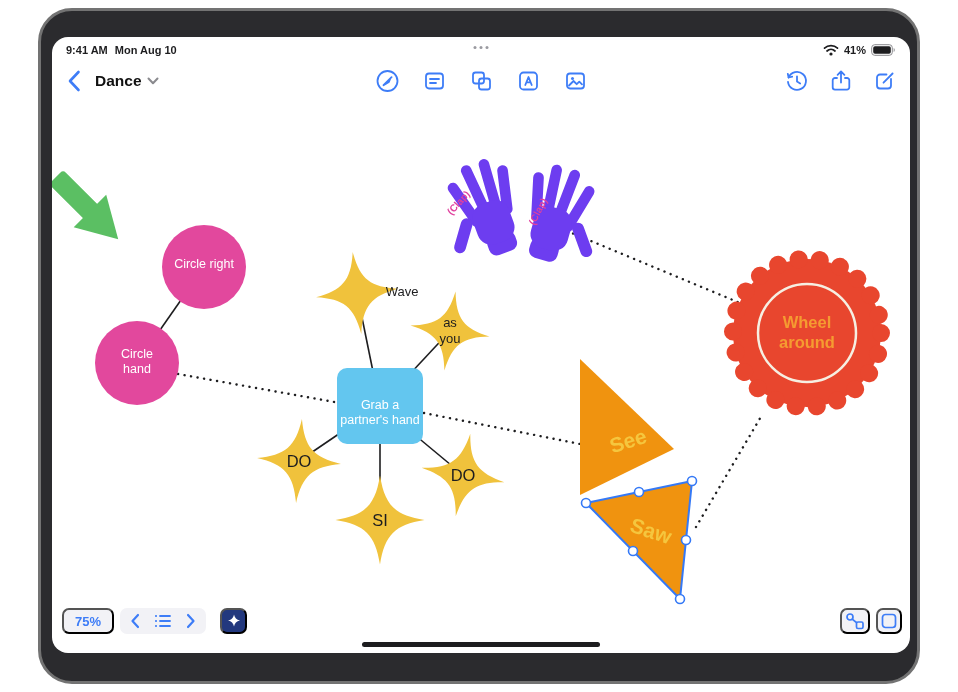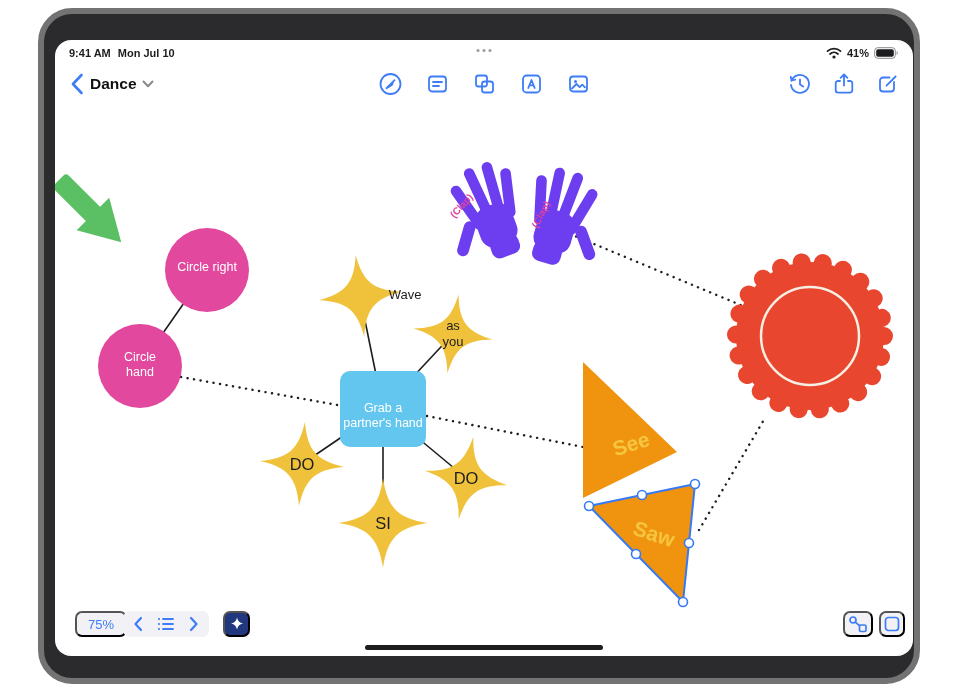--- a/index.html
+++ b/index.html
@@ -1,33 +1,33 @@
 <!DOCTYPE html>
 <html style="--c-blue: #3e7df7; --c-lightblue: #63c6ef; --c-pink: #e2489d; --c-yellow: #f0c23c; --c-green: #5bbf63; --c-purple: #6d3df0; --c-red: #e8462e; --c-orange: #f0930f; --c-wheel_text: #f59b31; --c-tri_text: #f5c63e; --c-clap: #e0419e; --c-navy: #22387e;"><head>
 <meta charset="utf-8">
 <style>
   html,body{margin:0;padding:0;}
   body{width:958px;height:692px;position:relative;background:#fff;
        font-family:"Liberation Sans",sans-serif;color:#1d1d1f;}
   .device{position:absolute;left:38px;top:8px;width:882px;height:676px;
-          background:#2b2b2e;border:6px solid #737373;border-radius:34px;box-sizing:border-box;}
+          background:#2b2b2e;border:3px solid #737373;border-radius:34px;box-sizing:border-box;}
   .screen{position:absolute;left:11px;top:26px;width:858px;height:616px;
           background:#ffffff;border-radius:16px;overflow:hidden;}
 
   
   .statusbar{position:absolute;top:3px;left:0;right:0;height:20px;display:flex;
              align-items:center;justify-content:space-between;padding:0 14px;font-size:11px;font-weight:700;}
   .status-left{display:flex;gap:7px;align-items:center;}
   .status-right{display:flex;gap:5px;align-items:center;}
   .mt-dots{position:absolute;top:9px;left:50%;transform:translateX(-50%);display:flex;gap:3px;}
   .mt-dots i{width:3px;height:3px;border-radius:50%;background:#9a9aa0;}
 
   
   .toolbar{position:absolute;top:24px;left:0;right:0;height:40px;}
-  .tb-left{position:absolute;left:8px;top:0;height:40px;display:flex;align-items:center;}
+  .tb-left{position:absolute;left:8px;top:0;height:40px;display:flex;align-items:center;gap:8px;}
   .tb-center{position:absolute;left:50%;top:0;height:40px;transform:translateX(-50%);
              display:flex;align-items:center;gap:20px;}
   .tb-right{position:absolute;right:12px;top:0;height:40px;display:flex;align-items:center;gap:17px;}
   .icon-btn{width:27px;height:27px;display:flex;align-items:center;justify-content:center;
             background:none;border:none;padding:0;cursor:pointer;}
   .doc-title{font-size:15.5px;font-weight:700;color:#111;}
   .title-wrap{display:flex;align-items:center;gap:5px;}
 
   
   .canvas{position:absolute;inset:0;}
@@ -39,43 +39,43 @@
        line-height:1.22;pointer-events:auto;}
   .lbl-white{color:#fff;font-size:12.5px;font-weight:400;}
   .lbl-dark{color:#1d1d1f;font-size:13px;}
   .lbl-big{color:#1d1d1f;font-size:16.5px;}
   .lbl-see,.lbl-saw{color:var(--c-tri_text);font-size:21px;font-weight:600;}
   .lbl-wheel{color:var(--c-wheel_text);font-size:16.5px;font-weight:600;}
 
   
   .pill{position:absolute;background:#f2f2f6;border-radius:7px;display:flex;
         align-items:center;justify-content:center;}
-  .zoom-btn{left:20px;top:571px;width:52px;height:26px;color:var(--c-blue);
-            font-size:13px;font-weight:400;cursor:pointer;}
+  .zoom-btn{left:10px;top:571px;width:52px;height:26px;color:var(--c-blue);
+            font-size:13px;font-weight:700;cursor:pointer;}
   .nav-group{left:68px;top:571px;width:86px;height:26px;gap:0;}
   .nav-group .icon-btn{width:28px;height:26px;}
   .star-btn{position:absolute;left:168px;top:571px;width:27px;height:26px;border-radius:7px;
             background:var(--c-navy);display:flex;align-items:center;justify-content:center;cursor:pointer;}
   .br-btn1{right:40px;left:auto;top:571px;width:30px;height:26px;cursor:pointer;}
   .br-btn2{right:8px;left:auto;top:571px;width:26px;height:26px;cursor:pointer;}
 
   .home-indicator{position:absolute;left:50%;bottom:6px;transform:translateX(-50%);
                   width:238px;height:5px;border-radius:3px;background:#1d1d1f;}
   svg{display:block;}
 </style>
 </head>
 <body>
 
 <div class="device">
   <div class="screen">
 
     <div class="statusbar">
       <div class="status-left">
         <span>9:41 AM</span>
-        <span>Mon Jul 10</span>
+        <span>Mon Aug 10</span>
       </div>
       <div class="status-right">
         <span>
           <svg width="16" height="12" viewBox="0 0 16 12">
             <path d="M1.5 4.2 a9.5 9.5 0 0 1 13 0" fill="none" stroke="#1d1d1f" stroke-width="1.7" stroke-linecap="round"></path>
             <path d="M4 7 a6 6 0 0 1 8 0" fill="none" stroke="#1d1d1f" stroke-width="1.7" stroke-linecap="round"></path>
             <circle cx="8" cy="10" r="1.6" fill="#1d1d1f"></circle>
           </svg>
         </span>
         <span>41%</span>
@@ -267,20 +267,21 @@
       <div class="lbl lbl-white" style="left:152px;top:228px;width:62px;">Circle right</div>
       <div class="lbl lbl-white" style="left:85px;top:325px;width:62px;">Circle hand</div>
       <div class="lbl lbl-dark" style="left:305px;top:255px;margin-left:45px;">Wave</div>
       <div class="lbl lbl-dark" style="left:398px;top:294px;width:32px;">as you</div>
       <div class="lbl lbl-big" style="left:247px;top:424px;">DO</div>
       <div class="lbl lbl-big" style="left:328px;top:483px;">SI</div>
       <div class="lbl lbl-big" style="left:411px;top:438px;">DO</div>
       <div class="lbl lbl-white" style="left:328px;top:376px;width:80px;">Grab a partner's hand</div>
       <div class="lbl lbl-see" style="left:576px;top:404px;transform:translate(-50%,-50%) rotate(-18deg);">See</div>
       <div class="lbl lbl-saw" style="left:599px;top:494px;transform:translate(-50%,-50%) rotate(18deg);">Saw</div>
+      <div class="lbl lbl-wheel" style="left:755px;top:295px;width:90px;">Wheel around</div>
 
       <button class="pill zoom-btn">75%</button>
       <div class="pill nav-group">
         <button class="icon-btn">
           <svg width="10" height="16" viewBox="0 0 10 16">
               <path d="M8 2 L2.5 8 L8 14" fill="none" stroke="var(--c-blue)" stroke-width="2.2" stroke-linecap="round" stroke-linejoin="round"></path>
             </svg>
         </button>
         <button class="icon-btn">
           <svg width="18" height="16" viewBox="0 0 18 16" stroke="var(--c-blue)" stroke-width="1.8" stroke-linecap="round">

